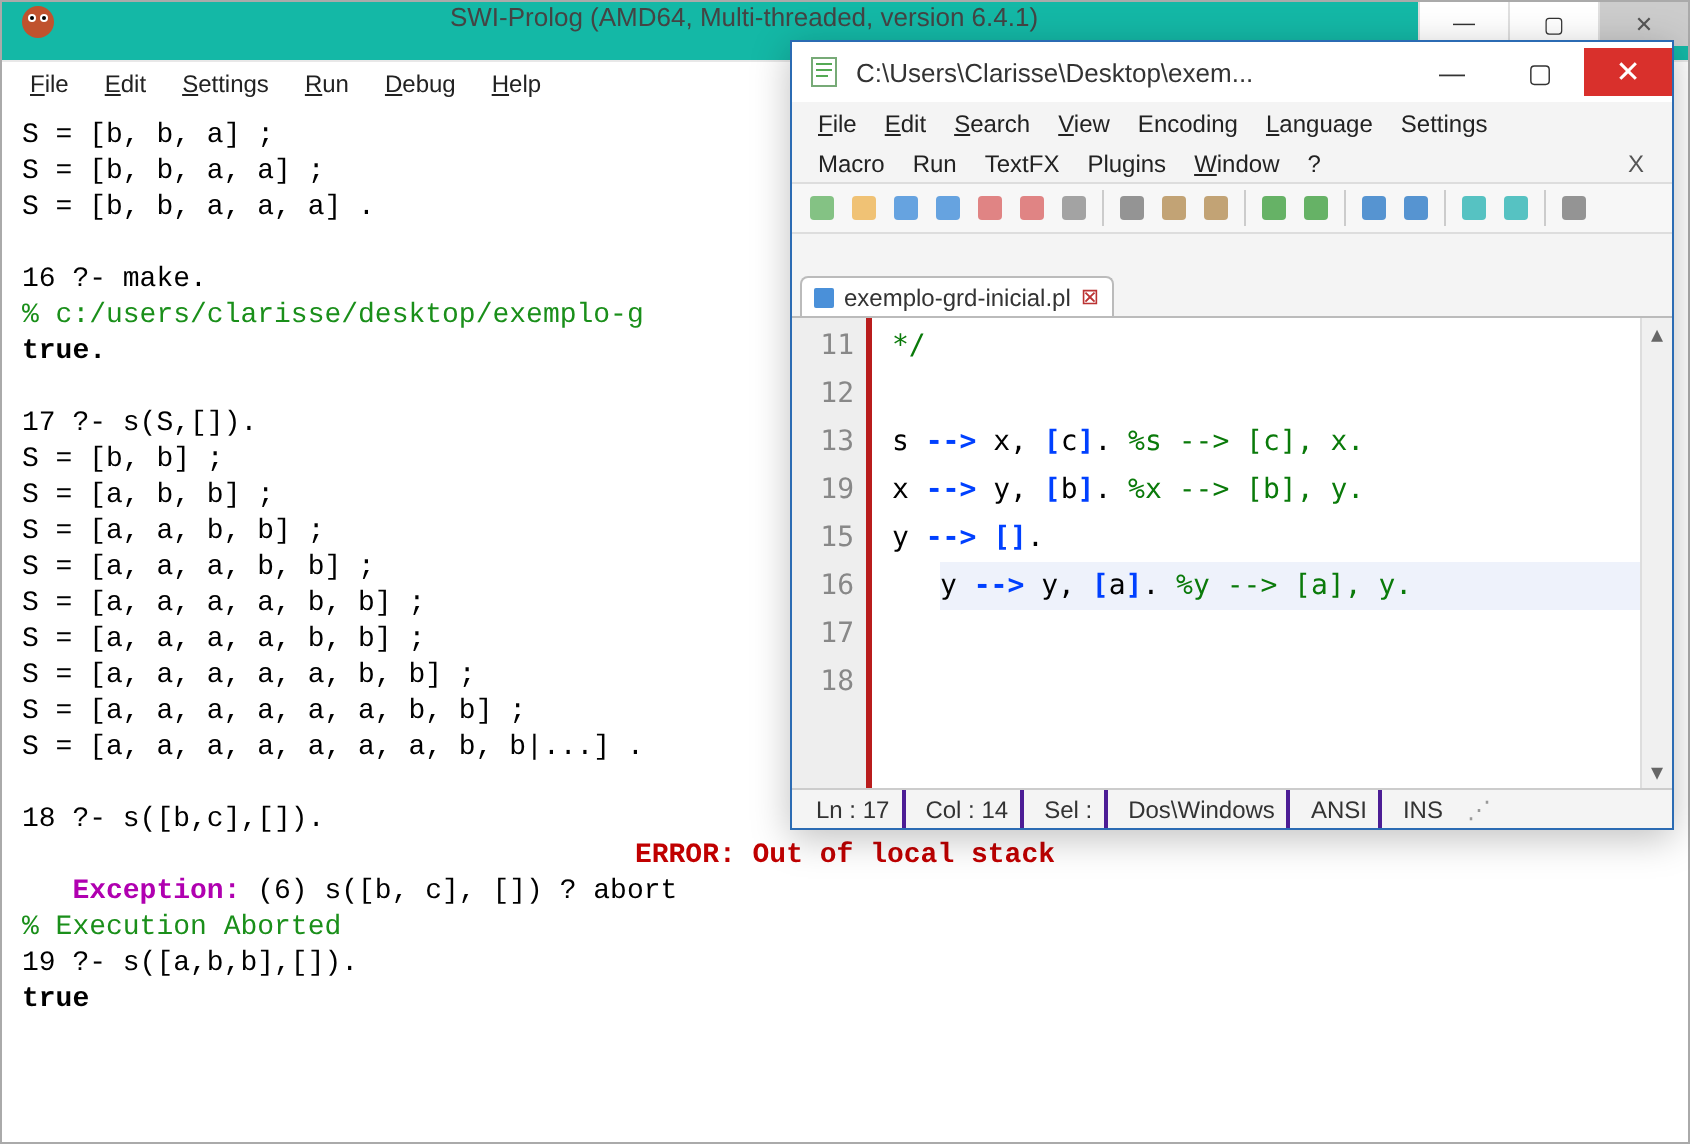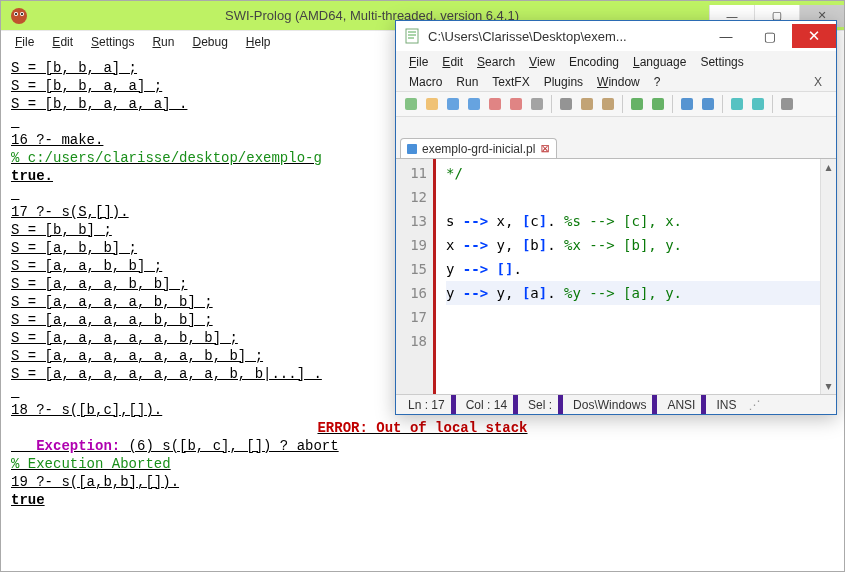--- a/index.html
+++ b/index.html
@@ -12,21 +12,21 @@
     overflow: hidden;
   }
   
   .swi-window {
     position: absolute; left: 0; top: 0; width: 845px; height: 572px;
     border: 1px solid #aaa;
     background: #fff;
     display: flex; flex-direction: column;
   }
   .titlebar {
-    height: 30px; background: #bef264; display: flex; align-items: center;
+    height: 30px; background: #14b8a6; display: flex; 
     border-bottom: 1px solid #e8e8e8;
   }
   .titlebar .app-icon { width: 20px; height: 20px; margin: 0 6px 0 8px; }
   .titlebar .title { flex: 1; text-align: center; font-size: 13px; color: #444; }
   .win-btns { display: flex; }
   .win-btn {
     width: 45px; height: 22px; display: flex; align-items: center; justify-content: center;
     font-size: 11px; color: #333; border-left: 1px solid #e0e0e0; background:#fff;
   }
   .win-btn.close { background: #ccc; color: #555; }
@@ -37,21 +37,20 @@
   .menu-item {
     padding: 2px 8px; color: #222;
   }
   .menu-item u { text-decoration: underline; }
   .console {
     flex: 1; padding: 6px 10px 10px 10px;
     font-family: Consolas, "Courier New", monospace;
     font-size: 14px; line-height: 18px; color: #000;
     overflow: hidden;
     white-space: pre;
-    text-decoration: underline;
   }
   .c-green { color: #1a8f1a; }
   .c-red   { color: #c00000; font-weight: bold; text-align: center; }
   .c-mag   { color: #b000b0; font-weight: bold; }
   .c-bold  { font-weight: bold; }
 
   
   .npp-window {
     position: absolute; left: 395px; top: 20px; width: 442px; height: 395px;
     background: #f4f4f4;
@@ -105,33 +104,33 @@
   .gutter {
     width: 40px; background:#eee; border-right:3px solid #b91c1c;
     font-family: Consolas, monospace; font-size:14px; color:#888;
     text-align:right; padding:2px 6px 2px 2px; line-height:24px;
   }
   .code {
     flex:1; font-family: Consolas, monospace; font-size:14px; line-height:24px;
     padding:2px 0 2px 10px; position:relative;
   }
   .code .row { white-space: pre; height:24px; }
-  .code .row.hl { background: #eef2fb; }
+  .code .row.hl { background: #eef2fb; margin-left: 24px; }
   .vscroll {
     width:16px; background:#f0f0f0; border-left:1px solid #ddd; position:relative;
   }
   .vscroll .arrow { height:16px; display:flex; align-items:center; justify-content:center; color:#666; }
   .kw-green { color:#0a7a0a; }
   .kw-blue  { color:#0040ff; font-weight:bold; }
   .statusbar {
     height:20px; border-top:1px solid #ccc; background:#f4f4f4;
     display:flex; align-items:center; font-size:12px; color:#333;
     padding: 0 6px; gap:4px;
   }
-  .statusbar .cell { padding:0 6px; border-right:5px solid #4c1d95; height:100%; display:flex; align-items:center; }
+  .statusbar .cell { padding:0 6px; border-right:2px solid #4c1d95; height:100%; display:flex; align-items:center; }
   .statusbar .cell:last-child { border-right:none; margin-left:auto; }
   .grip { width:14px; text-align:right; color:#999; }
 </style>
 </head>
 <body>
 
 <div class="swi-window">
   <div class="titlebar">
     <span class="app-icon">
       <svg viewBox="0 0 20 20">

